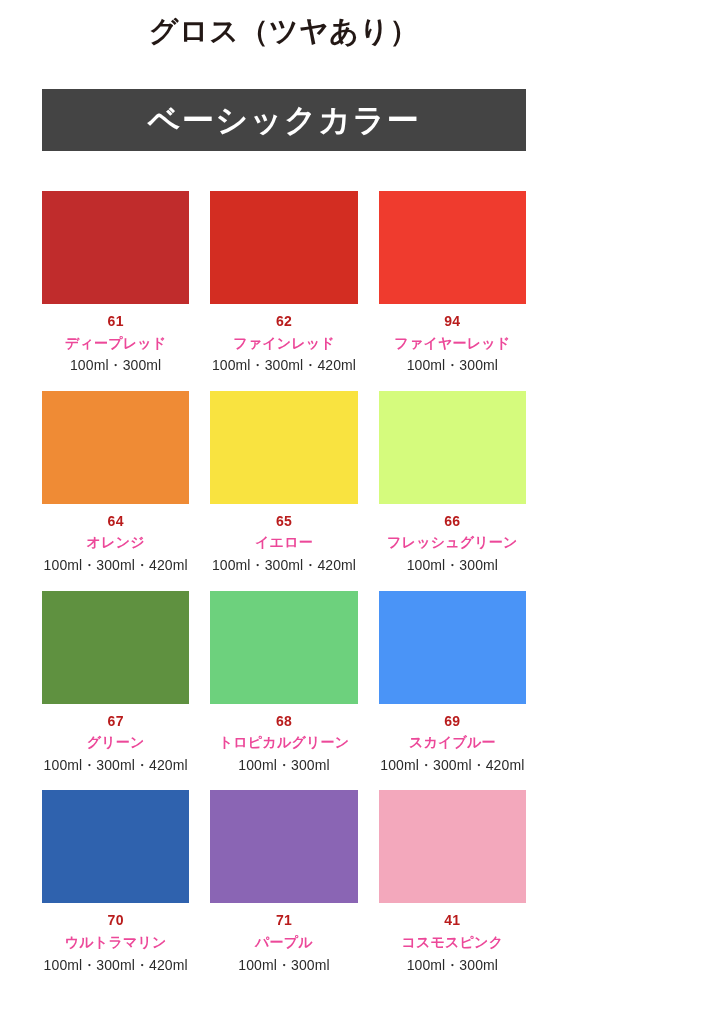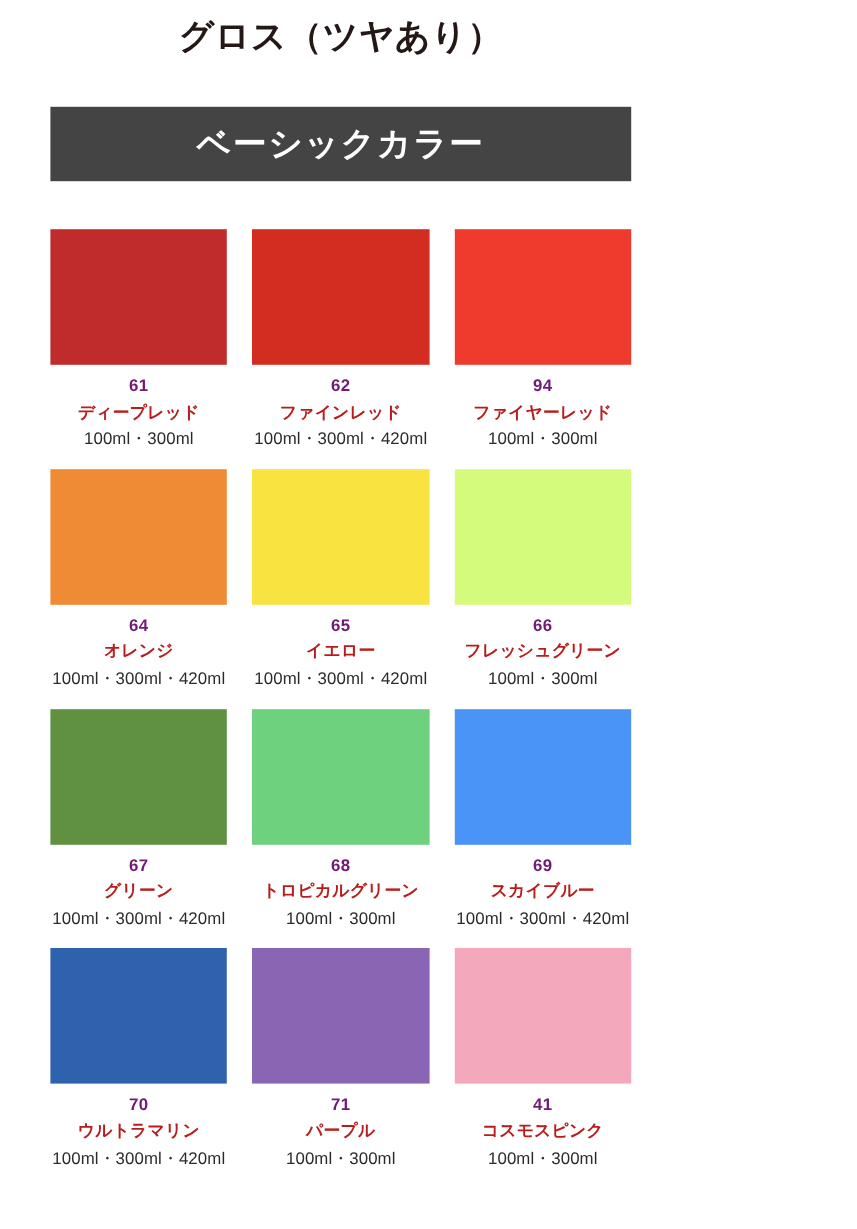--- a/index.html
+++ b/index.html
@@ -35,21 +35,21 @@
   .section-banner {
     margin: 36px 42px 0 42px;
     height: 62px;
     background: #444444;
     display: flex;
     align-items: center;
     justify-content: center;
   }
   .section-banner-label {
     color: #ffffff;
-    font-size: 28px;
+    font-size: 32px;
     font-weight: bold;
     letter-spacing: 1.5px;
     line-height: 1;
   }
   .swatch-grid {
     margin: 0 42px;
     padding-top: 40px;
     display: grid;
     grid-template-columns: repeat(3, 1fr);
     column-gap: 21px;
@@ -63,28 +63,28 @@
   .swatch-chip {
     width: 100%;
     height: 113px;
     display: block;
   }
   .swatch-code {
     font-size: 14px;
     font-weight: bold;
     line-height: 1.55;
     margin-top: 7px;
-    color: #701a75;
+    color: #b91c1c;
     letter-spacing: 0.3px;
   }
   .swatch-name {
     font-size: 14px;
     font-weight: bold;
     line-height: 1.55;
-    color: #b91c1c;
+    color: #ec4899;
     letter-spacing: 0.2px;
     white-space: nowrap;
   }
   .swatch-sizes {
     font-size: 14px;
     font-weight: normal;
     line-height: 1.6;
     color: #2b2b2b;
     letter-spacing: 0.1px;
     white-space: nowrap;

